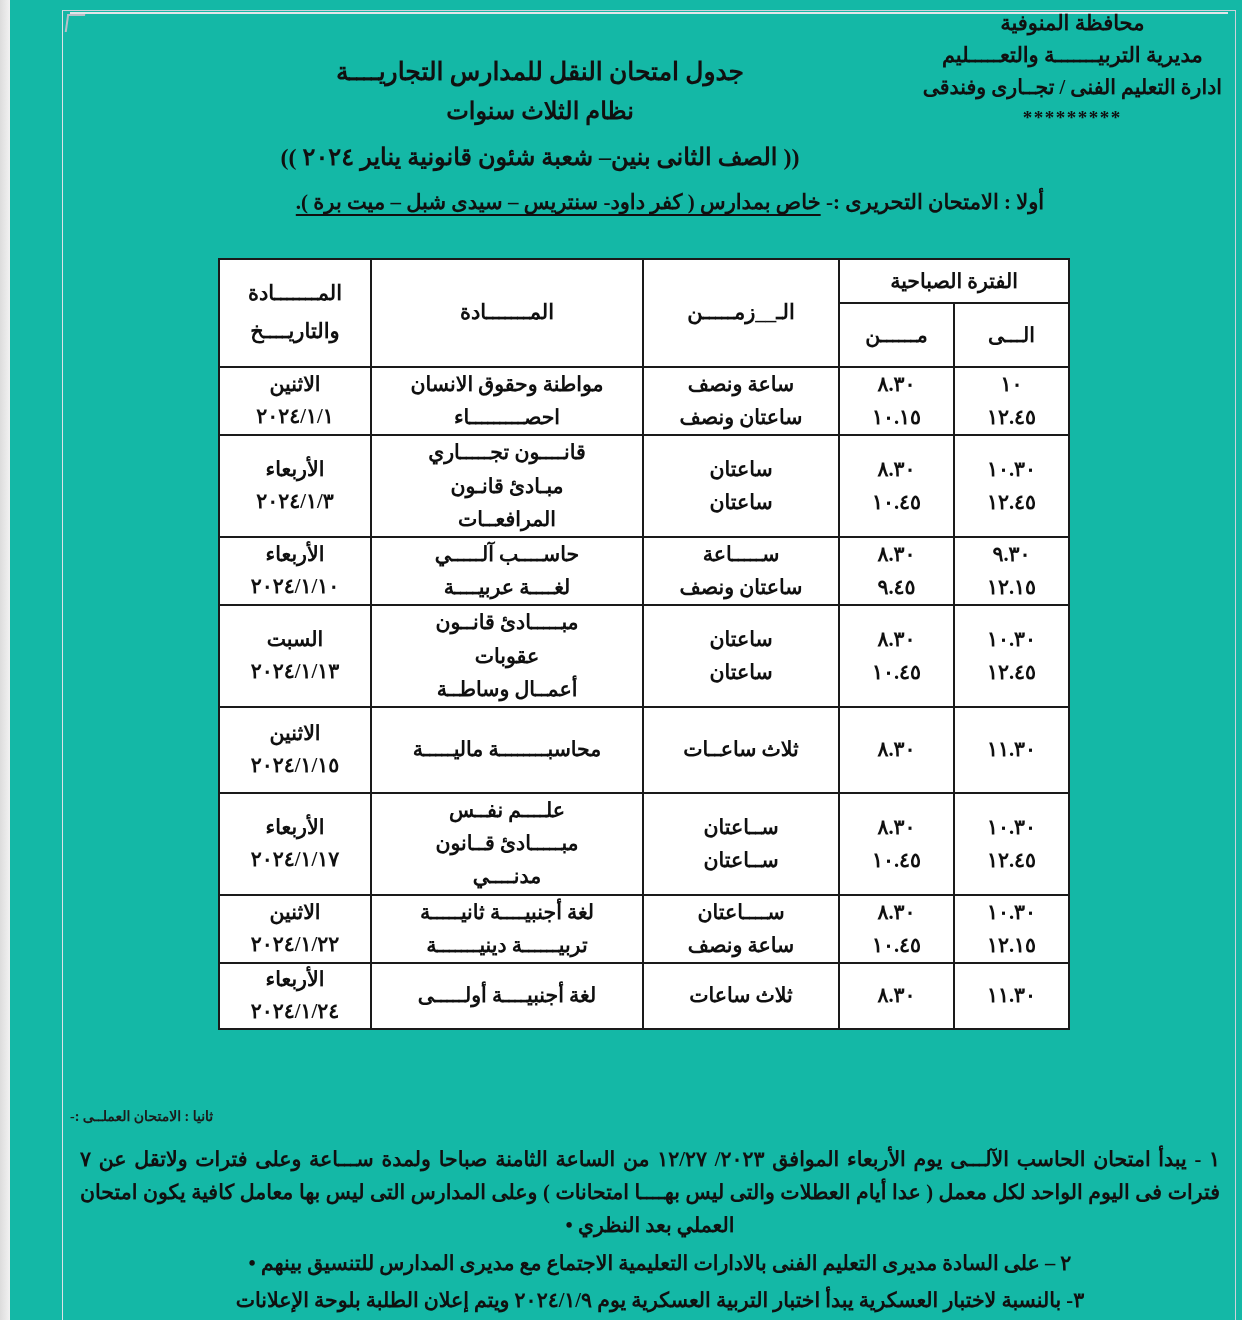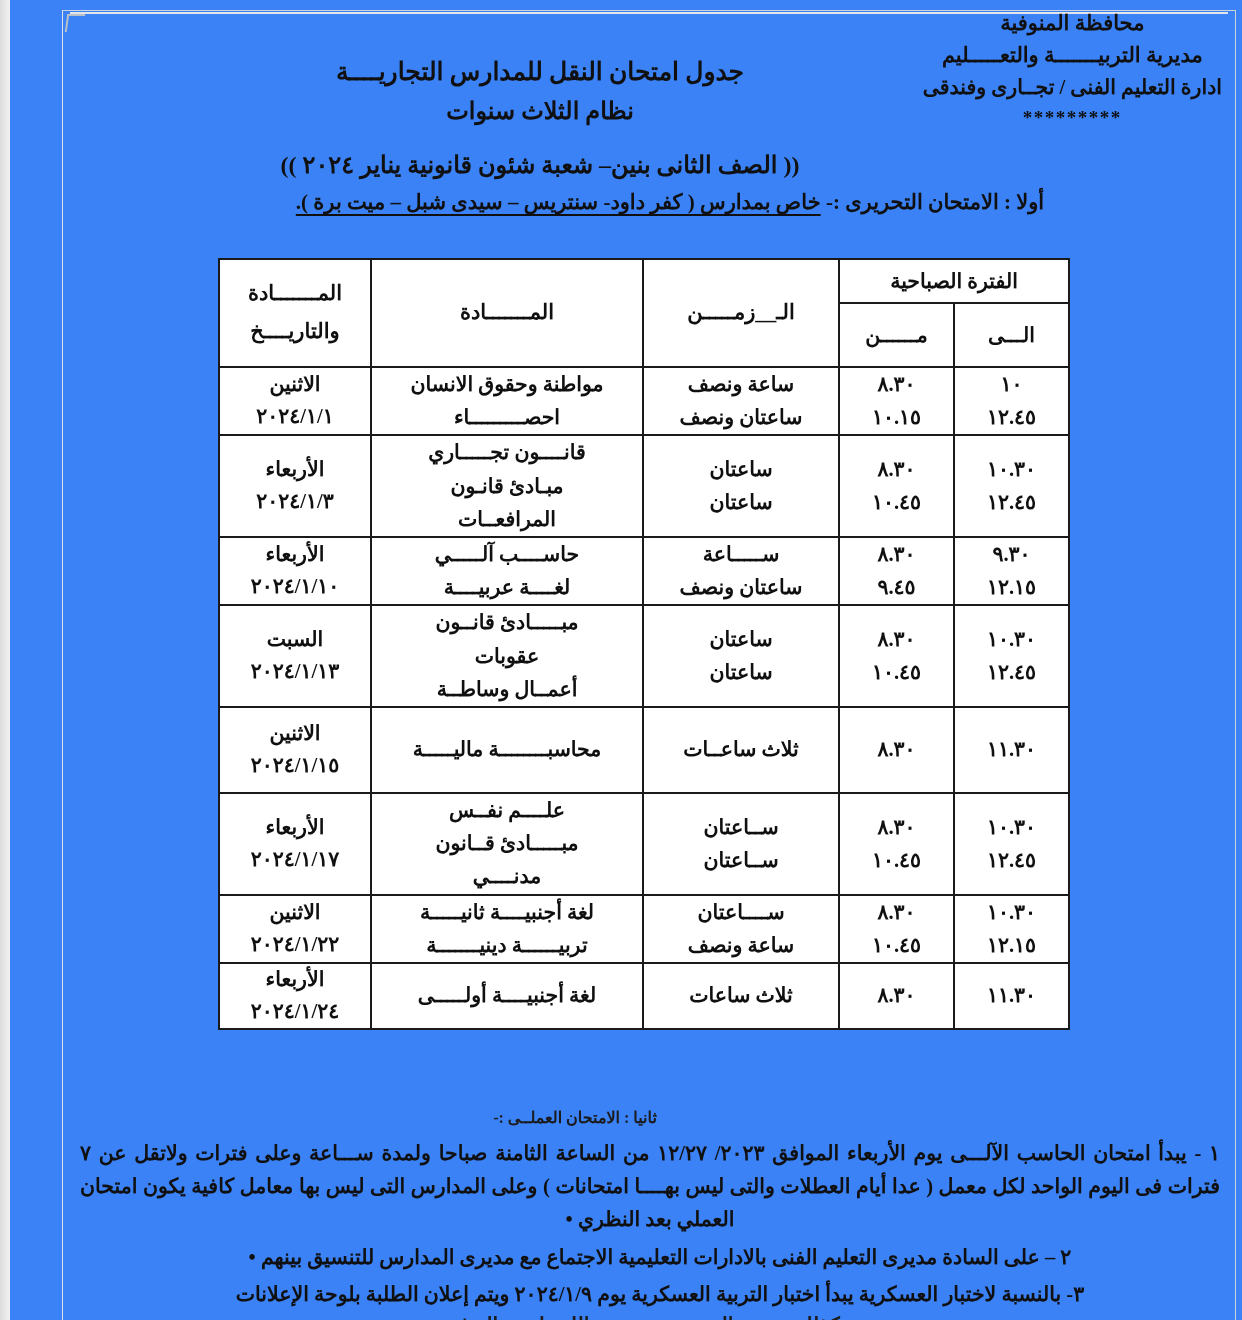--- a/index.html
+++ b/index.html
@@ -13,21 +13,21 @@
     position: relative;
     overflow: hidden;
     font-family: "Liberation Serif", "DejaVu Serif", serif;
     color: #101010;
   }
 
   
   .page-shell {
     position: absolute;
     inset: 0;
-    background: #3b82f6;
+    background: #14b8a6;
   }
   .scan-edge-left {
     position: absolute;
     left: 0; top: 0; bottom: 0;
     width: 10px;
     background: linear-gradient(to left, #f2f2f2, #dcdcdc);
   }
   .scan-frame {
     position: absolute;
     left: 62px; top: 10px;
@@ -87,21 +87,21 @@
     position: absolute;
     right: 345px;
     top: 52px;
     width: 690px;
     text-align: center;
     font-weight: bold;
     line-height: 1.6;
   }
   .title-line1 { font-size: 25px; }
   .title-line2 { font-size: 24px; text-align: center; }
-  .title-line3 { font-size: 24px; margin-top: 16px; }
+  .title-line3 { font-size: 24px; margin-top: 8px; }
 
   
   .written-caption {
     position: relative;
     height: 56px;
     text-align: center;
     font-weight: bold;
     font-size: 21px;
     padding-top: 8px;
     padding-left: 40px;
@@ -173,25 +173,25 @@
   td.cell-times .ln { display: block; }
 
   
   .footer-zone {
     position: absolute;
     right: 0;
     top: 1108px;
     width: 1160px;
   }
   .practical-head {
-    text-align: center;
-    font-weight: bold;
-    font-size: 16px;
+    text-align: left;
+    font-weight: bold;
+    font-size: 14px;
     padding-right: 150px;
-    margin-bottom: 10px;
+    margin-bottom: 18px;
     color: #1b1b1b;
   }
   .note {
     font-weight: bold;
     font-size: 20.5px;
     line-height: 1.62;
     text-align: justify;
     text-align-last: center;
     padding: 0 10px 0 30px;
     margin-bottom: 4px;

